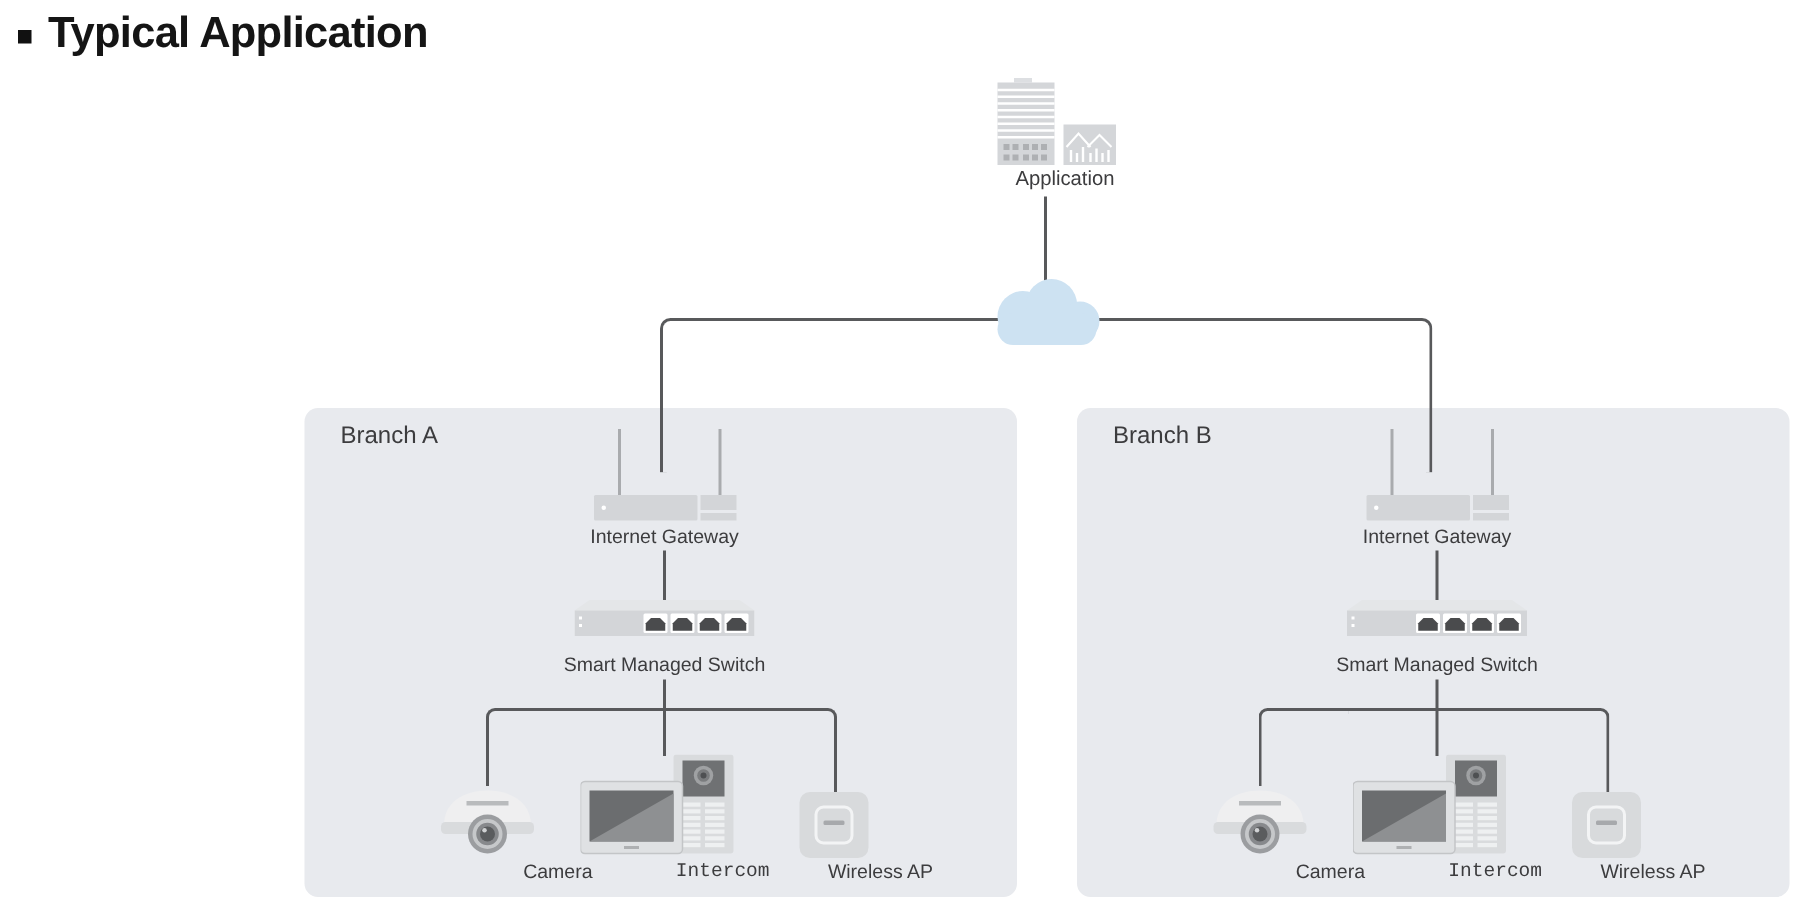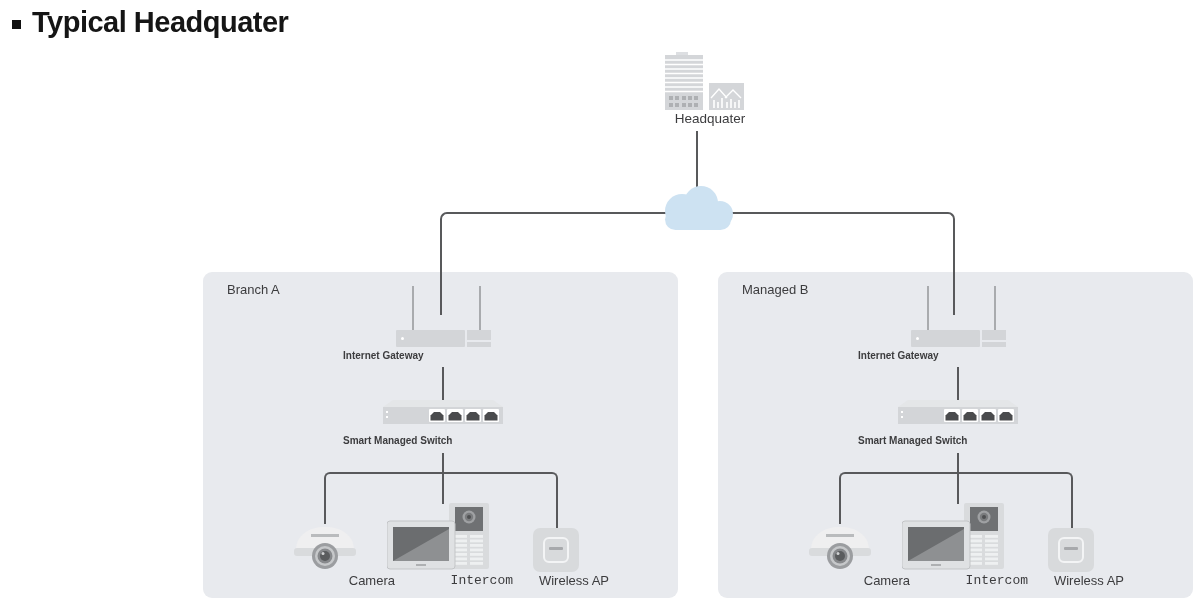--- a/index.html
+++ b/index.html
@@ -28,28 +28,28 @@
   .cloud-corner-r{left:834px;top:212px;width:121px;height:103px;
     border-right:2px solid #58595b;border-top:2px solid #58595b;border-top-right-radius:7px;}
   .cloud-mid{left:556px;top:212px;width:282px;}
   .cloud-svg{position:absolute;left:652px;top:183px;z-index:3;}
 
   
   .panel{position:absolute;top:272px;width:475px;height:326px;background:#e8eaee;
          border-radius:9px;}
   .panel-a{left:203px;}
   .panel-b{left:718px;}
-  .panel-label{position:absolute;left:24px;top:10px;font-size:13px;color:#3c3c3e;}
-  .node-label{position:absolute;left:140px;width:200px;text-align:left;
-              font-size:10px;color:#3c3c3e;font-weight:bold;}
+  .panel-label{position:absolute;left:24px;top:10px;font-size:16px;color:#3c3c3e;}
+  .node-label{position:absolute;left:140px;width:200px;text-align:center;
+              font-size:13px;color:#3c3c3e;}
   .gw-label{top:78px;}
   .sw-label{top:163px;}
   .dev-label{position:absolute;top:301px;width:140px;text-align:right;
              font-size:13px;color:#3c3c3e;}
-  .dl1{left:52px;} .dl2{left:170px;font-family:Liberation Mono, monospace;} .dl3{left:266px;}
+  .dl1{left:52px;} .dl2{left:170px;font-family:Liberation Mono, monospace;} .dl3{left:279px;}
 
   
   .gw{position:absolute;left:188px;top:14px;width:104px;height:62px;}
   .gw i{position:absolute;display:block;}
   .ant{width:2px;height:46px;top:0;background:#a9abae;}
   .a1{left:21px;} .a2{left:88px;}
   .gw-body{left:5px;top:44px;width:69px;height:17px;background:#d3d5d8;border-radius:1px;}
   .gw-dot{left:10px;top:51px;width:3px;height:3px;border-radius:50%;background:#fff;}
   .gw-r1{left:76px;top:44px;width:24px;height:10px;background:#d3d5d8;}
   .gw-r2{left:76px;top:56px;width:24px;height:5px;background:#d3d5d8;}
@@ -76,21 +76,21 @@
   .ap-in{left:10px;top:9px;width:22px;height:22px;border:2px solid #f3f4f5;border-radius:6px;}
   .ap-dash{left:16px;top:19px;width:14px;height:3px;background:#a7a9ac;border-radius:1px;}
 </style>
 </head>
 <body>
 
 <div class="stage">
 
   <div class="title-row">
     <span class="bullet"></span>
-    <h1 class="page-title">Typical Headquater</h1>
+    <h1 class="page-title">Typical Application</h1>
   </div>
 
   <div class="hq-icons">
     <svg width="86" height="59" viewBox="0 0 86 59">
       <rect x="16" y="0" width="12" height="3" fill="#dddfe2"></rect>
       <rect x="5" y="3" width="38" height="55" fill="#d4d6d9"></rect>
       <g stroke="#ffffff" stroke-width="1.6">
         <line x1="5" y1="8" x2="43" y2="8"></line>
           <line x1="5" y1="12.5" x2="43" y2="12.5"></line>
         <line x1="5" y1="17" x2="43" y2="17"></line>
@@ -121,21 +121,21 @@
         <line x1="54" y1="48" x2="54" y2="56"></line>
           <line x1="58" y1="50" x2="58" y2="56"></line>
         <line x1="62" y1="46" x2="62" y2="56"></line>
           <line x1="67" y1="50" x2="67" y2="56"></line>
         <line x1="71" y1="47" x2="71" y2="56"></line>
           <line x1="75" y1="50" x2="75" y2="56"></line>
         <line x1="79" y1="48" x2="79" y2="56"></line>
       </g>
     </svg>
   </div>
-  <div class="hq-label">Headquater</div>
+  <div class="hq-label">Application</div>
 
   <div class="panel panel-a">
     <div class="panel-label">Branch A</div>
 
     <div class="gw">
       <i class="ant a1"></i>
       <i class="ant a2"></i>
       <i class="gw-body"></i>
       <i class="gw-dot"></i>
       <i class="gw-r1"></i>
@@ -220,21 +220,21 @@
       <i class="ap-in"></i>
       <i class="ap-dash"></i>
     </div>
 
     <div class="dev-label dl1">Camera</div>
     <div class="dev-label dl2">Intercom</div>
     <div class="dev-label dl3">Wireless AP</div>
   </div>
 
   <div class="panel panel-b">
-    <div class="panel-label">Managed B</div>
+    <div class="panel-label">Branch B</div>
 
     <div class="gw">
       <i class="ant a1"></i>
       <i class="ant a2"></i>
       <i class="gw-body"></i>
       <i class="gw-dot"></i>
       <i class="gw-r1"></i>
       <i class="gw-r2"></i>
     </div>
     <div class="node-label gw-label">Internet Gateway</div>

